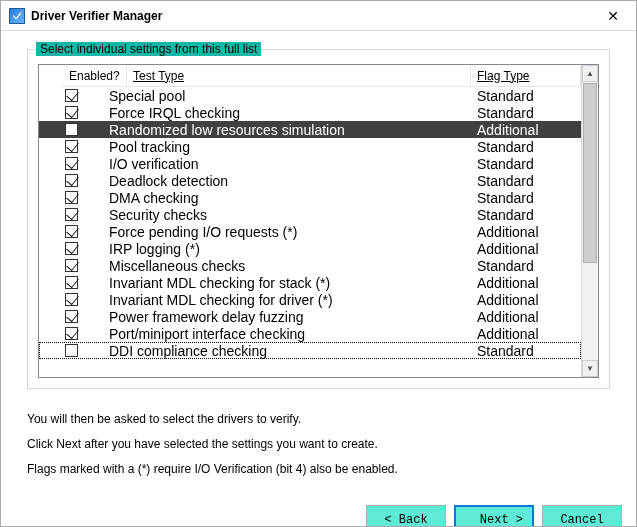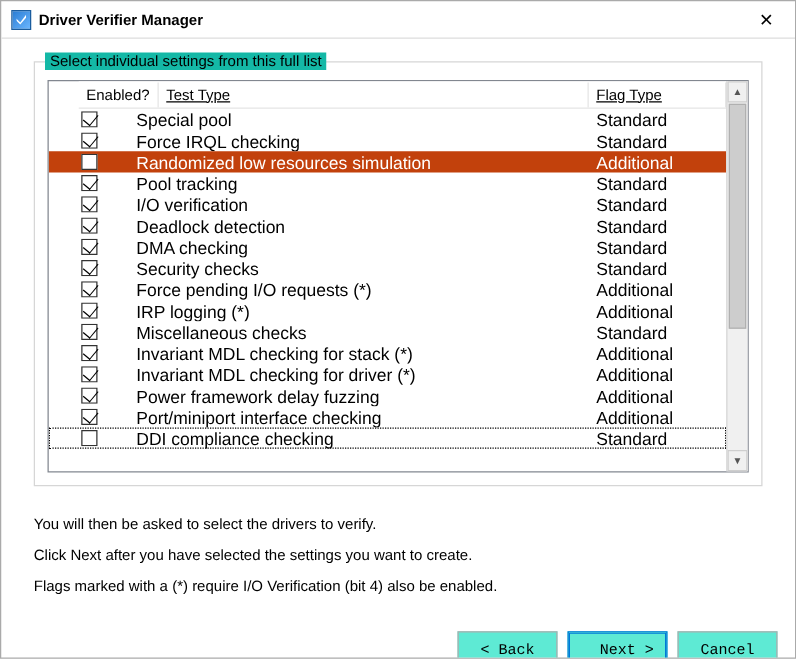--- a/index.html
+++ b/index.html
@@ -84,21 +84,21 @@
       white-space:nowrap;
     }
     .col-enabled { width:64px; }
     .col-test { flex:1;text-decoration:underline; }
     .col-flag { width:110px;text-decoration:underline; }
     .rows { }
     .row {
       display:flex; height:17px; align-items:center;
       font-size:14px;
     }
-    .row.selected { background:#c2410c; color:#fff; }
+    .row.selected { background:#404040; color:#fff; }
     .row.focused { outline:1px dotted #000; outline-offset:-1px; }
     .row .cell { padding: 0 6px; white-space:nowrap; overflow:hidden; }
     .cell-enabled { width:64px; display:flex; justify-content:center; }
     .cell-test { flex:1; }
     .cell-flag { width:110px;margin-left:39px; }
     .cb {
       width:13px; height:13px;
       border:1px solid #333;
       background:#fff;
       position:relative;

